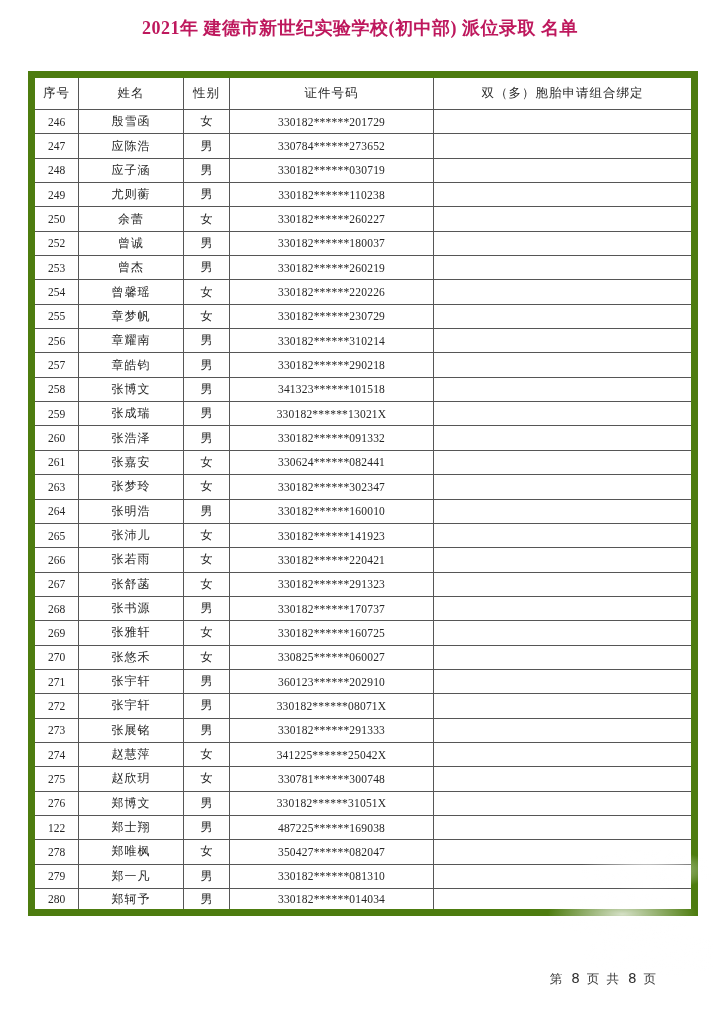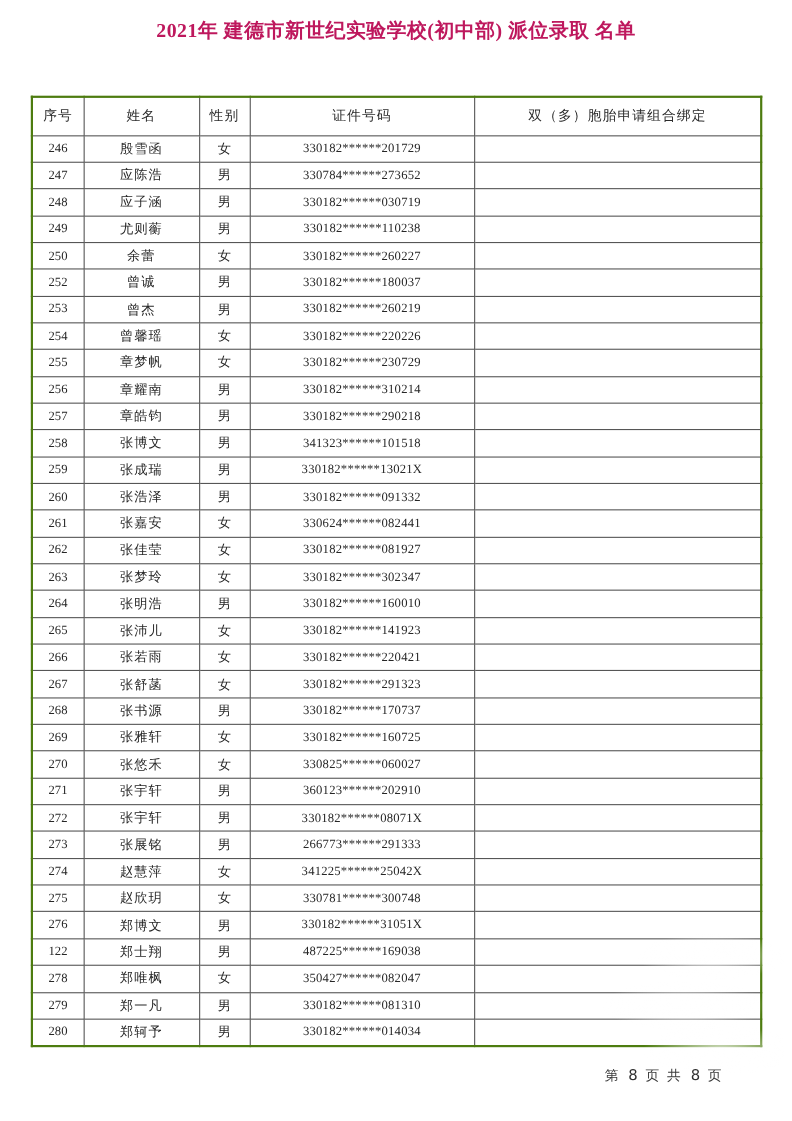--- a/index.html
+++ b/index.html
@@ -27,22 +27,21 @@
     margin: 0;
     color: #be185d;
   }
   table.roster {
     position: absolute;
     left: 28px;
     top: 71px;
     width: 663px;
     border-collapse: collapse;
     table-layout: fixed;
-    border: 2px solid #4d7c0f;
-    margin-top: 16px;
+    border: 7px solid #4d7c0f;
   }
   table.roster th,
   table.roster td {
     border: 1px solid #565656;
     text-align: center;
     vertical-align: middle;
     padding: 0;
     overflow: hidden;
     white-space: nowrap;
   }
@@ -210,27 +209,20 @@
         <td class="cell-binding"></td>
       </tr>
       <tr>
         <td class="cell-no">261</td>
         <td class="cell-name">张嘉安</td>
         <td class="cell-gender">女</td>
         <td class="cell-id">330624******082441</td>
         <td class="cell-binding"></td>
       </tr>
       <tr>
-        <td class="cell-no">262</td>
-        <td class="cell-name">张佳莹</td>
-        <td class="cell-gender">女</td>
-        <td class="cell-id">330182******081927</td>
-        <td class="cell-binding"></td>
-      </tr>
-      <tr>
         <td class="cell-no">263</td>
         <td class="cell-name">张梦玲</td>
         <td class="cell-gender">女</td>
         <td class="cell-id">330182******302347</td>
         <td class="cell-binding"></td>
       </tr>
       <tr>
         <td class="cell-no">264</td>
         <td class="cell-name">张明浩</td>
         <td class="cell-gender">男</td>
@@ -290,21 +282,21 @@
         <td class="cell-no">272</td>
         <td class="cell-name">张宇轩</td>
         <td class="cell-gender">男</td>
         <td class="cell-id">330182******08071X</td>
         <td class="cell-binding"></td>
       </tr>
       <tr>
         <td class="cell-no">273</td>
         <td class="cell-name">张展铭</td>
         <td class="cell-gender">男</td>
-        <td class="cell-id">266773******291333</td>
+        <td class="cell-id">330182******291333</td>
         <td class="cell-binding"></td>
       </tr>
       <tr>
         <td class="cell-no">274</td>
         <td class="cell-name">赵慧萍</td>
         <td class="cell-gender">女</td>
         <td class="cell-id">341225******25042X</td>
         <td class="cell-binding"></td>
       </tr>
       <tr>

